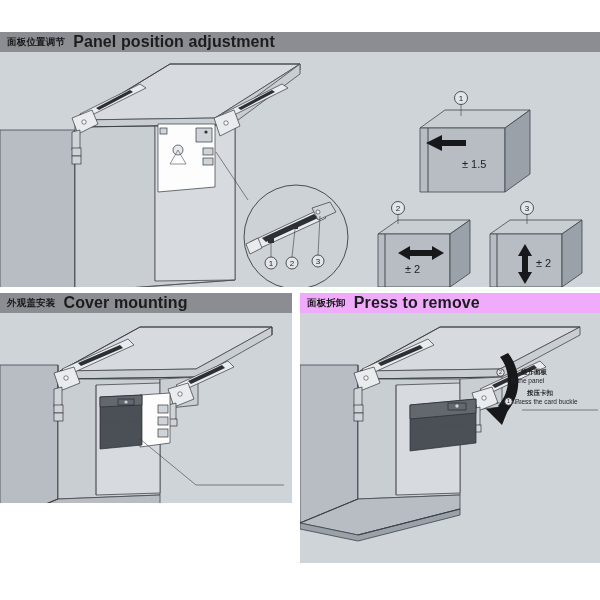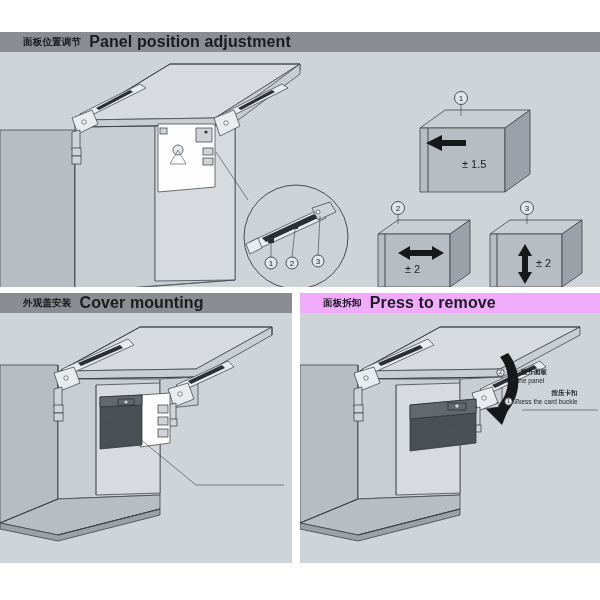--- a/index.html
+++ b/index.html
@@ -18,30 +18,30 @@
     background: #ffffff;
   }
 
   
   .panel {
     position: absolute;
     background: #ced4d8;
     overflow: hidden;
   }
   #panel-top    { left: 0;   top: 32px;  width: 600px; height: 255px; }
-  #panel-cover  { left: 0;   top: 293px; width: 292px; height: 270px; text-decoration: underline; }
+  #panel-cover  { left: 0;   top: 293px; width: 292px; height: 210px; text-decoration: underline; }
   #panel-remove { left: 300px; top: 293px; width: 300px; height: 270px; }
 
   .panel-header {
     position: absolute; left: 0; top: 0;
     width: 100%; height: 20px;
     background: #8b8d92;
     display: flex; align-items: center;
     box-sizing: border-box;
-    padding-left: 23px;
+    padding-left: 7px;
   }
   #panel-remove .panel-header { background: #f0abfc; }
   .hdr-cn {
     font-size: 9.5px; color: #17181a; font-weight: 700;
     letter-spacing: .2px;
     font-family: "DejaVu Sans", "Liberation Sans", sans-serif;
   }
   .hdr-en {
     font-size: 16px; color: #1b1c1e; font-weight: 700;
     margin-left: 8px; letter-spacing: .1px;
@@ -371,21 +371,21 @@
           <svg width="9" height="9" viewBox="0 0 12 12">
             <circle cx="6" cy="6" r="5" fill="#e3e6e9" stroke="#2b2e32" stroke-width="1"></circle>
             <text x="6" y="8.6" text-anchor="middle" font-size="7" font-family="Liberation Sans, sans-serif" fill="#1c1e20">2</text>
           </svg>
           <span class="cn">提开面板</span>
         </div>
         <div class="en" style="padding-left:11px;">Lift the panel</div>
       </div>
 
       <div class="anno" style="left:204px; top:76px;">
-        <div class="cn" style="padding-left:23px;text-align:right;">按压卡扣</div>
+        <div class="cn" style="padding-left:23px;">按压卡扣</div>
         <div style="display:flex; align-items:center; gap:2px;">
           <svg width="9" height="9" viewBox="0 0 12 12">
             <circle cx="6" cy="6" r="5" fill="#e3e6e9" stroke="#2b2e32" stroke-width="1"></circle>
             <text x="6" y="8.6" text-anchor="middle" font-size="7" font-family="Liberation Sans, sans-serif" fill="#1c1e20">1</text>
           </svg>
           <span class="en">Press the card buckle</span>
         </div>
       </div>
     </div>
   </div>

